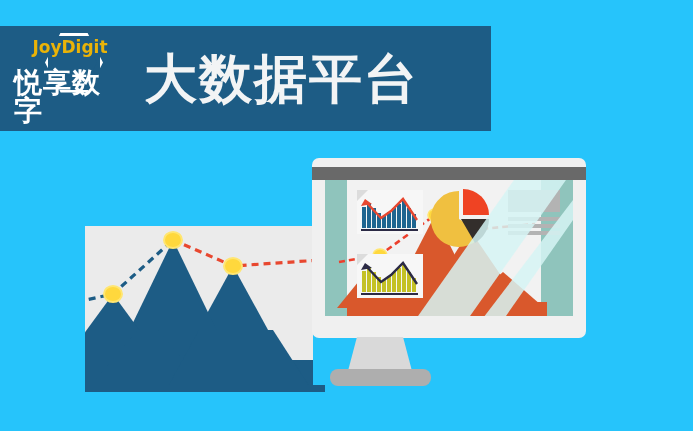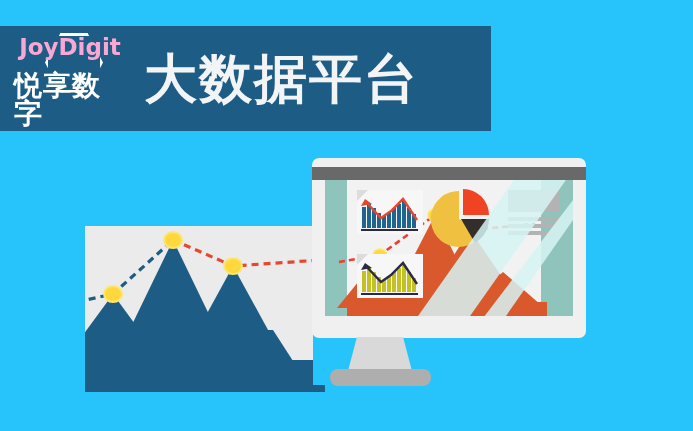--- a/index.html
+++ b/index.html
@@ -26,22 +26,22 @@
     border:3px solid #ffffff;
     clip-path:polygon(27% 0,73% 0,100% 50%,73% 100%,27% 100%,0 50%);
     background:transparent;
   }
   .logo-hex::after{
     content:"";position:absolute;left:3px;top:3px;right:3px;bottom:3px;
     background:#1d5c85;
     clip-path:polygon(27% 0,73% 0,100% 50%,73% 100%,27% 100%,0 50%);
   }
   .logo-en{
-    position:relative;z-index:3;color:#f9a8d4;font-weight:bold;
-    font-size:23px;letter-spacing:0px;line-height:1;
+    position:relative;z-index:3;color:#eab308;font-weight:bold;
+    font-size:17px;letter-spacing:0px;line-height:1;
     font-family:"DejaVu Sans",sans-serif;
     margin-top:6px;
   }
   .logo-cn{
     position:relative;z-index:3;color:#fff;font-weight:bold;
     font-size:28px;letter-spacing:1px;line-height:1;margin-top:13px;
     font-family:"DejaVu Sans","Liberation Sans",sans-serif;
   }
   .banner-title{
     color:#f2f4f5;font-weight:bold;font-size:53px;letter-spacing:2px;

